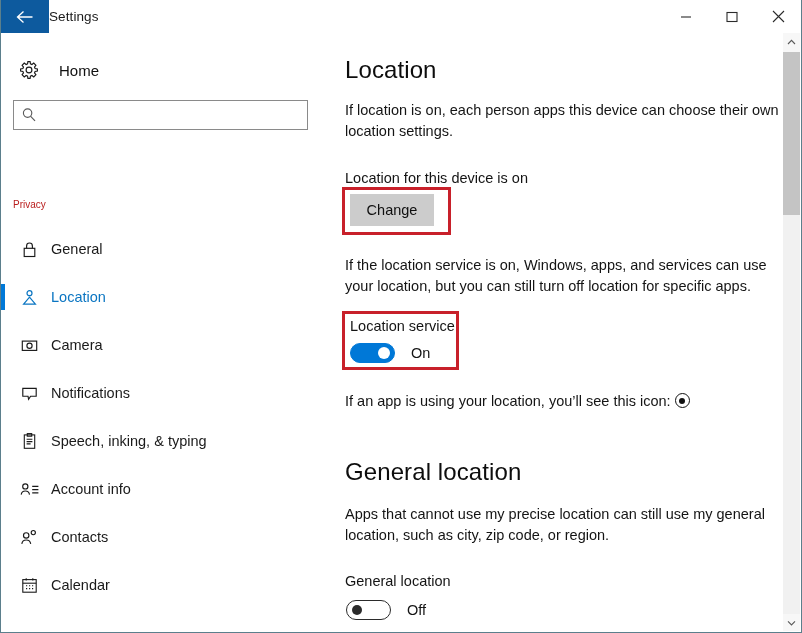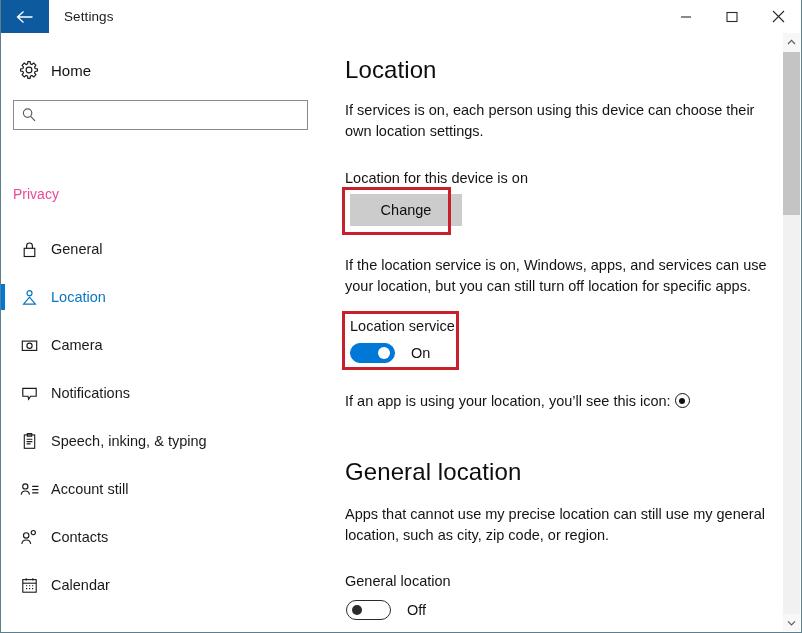--- a/index.html
+++ b/index.html
@@ -45,21 +45,20 @@
     justify-content: center;
     cursor: default;
     flex: 0 0 auto;
   }
   #back-btn svg { display: block; }
   #title-text {
     font-size: 13.5px;
     color: #1a1a1a;
     display: flex;
     align-items: center;
-    padding-left: 15px;
     letter-spacing: 0.1px;
     flex: 1 1 auto;
   }
   .wc-group {
     display: flex;
     align-items: stretch;
     flex: 0 0 auto;
   }
   .wc-btn {
     width: 46px;
@@ -93,21 +92,21 @@
   #home-row .ico {
     width: 44px;
     display: flex;
     align-items: center;
     justify-content: center;
     margin-left: 6px;
   }
   #home-label {
     font-size: 15px;
     color: #111111;
-    margin-left: 0px;
+    margin-left: 8px;
   }
 
   #search-wrap {
     position: absolute;
     top: 67px;
     left: 12px;
     width: 295px;
     height: 30px;
     box-sizing: border-box;
     border: 1px solid #8a8a8a;
@@ -130,24 +129,24 @@
   #search-icon {
     width: 30px;
     display: flex;
     align-items: center;
     justify-content: center;
     flex: 0 0 auto;
   }
 
   #category-label {
     position: absolute;
-    top: 153px;
+    top: 166px;
     left: 12px;
-    font-size: 14px;
-    color: #ec4899;
+    font-size: 10px;
+    color: #b91c1c;
   }
 
   #nav-list {
     position: absolute;
     top: 192px;
     left: 0;
     width: 320px;
   }
   .nav-item {
     position: relative;
@@ -216,21 +215,21 @@
     color: #141414;
   }
 
   #change-btn {
     font-family: "Liberation Sans", sans-serif;
     font-size: 14.5px;
     color: #0f0f0f;
     background: #cccccc;
     border: 1px solid #cccccc;
     padding: 0;
-    width: 112px;
+    width: 84px;
     height: 32px;
     cursor: default;
     line-height: 30px;
     text-align: center;
   }
 
   .redbox {
     position: absolute;
     border: 3px solid #c8202a;
     box-sizing: border-box;
@@ -469,21 +468,21 @@
         <span class="accent"></span>
         <span class="ico">
           <svg width="21" height="19" viewBox="0 0 21 19">
             <g fill="none" stroke="#1a1a1a" stroke-width="1.15">
               <circle cx="6.3" cy="6.4" r="2.6"></circle>
               <path d="M2.2 14.6 a4.2 4.2 0 0 1 8.3 0"></path>
               <path d="M13.2 6.3 H19.4 M13.2 9.6 H19.4 M13.2 12.9 H19.4"></path>
             </g>
           </svg>
         </span>
-        <span class="lbl">Account still</span>
+        <span class="lbl">Account info</span>
       </div>
 
       <div class="nav-item">
         <span class="accent"></span>
         <span class="ico">
           <svg width="21" height="19" viewBox="0 0 21 19">
             <g fill="none" stroke="#1a1a1a" stroke-width="1.15">
               <circle cx="7.2" cy="7.4" r="2.7"></circle>
               <path d="M2.8 15.8 a4.5 4.5 0 0 1 8.9 0"></path>
               <circle cx="14.3" cy="4.6" r="2.1"></circle>
@@ -509,21 +508,21 @@
       </div>
 
     </div>
   </div>
 
   <div id="content">
     <div id="content-inner">
 
       <h1 class="section-title" style="position:absolute; top:23px; left:24px;">Location</h1>
 
-      <p class="body-text" style="position:absolute; top:67px; left:24px;">If services is on, each person using this device can choose their own location settings.</p>
+      <p class="body-text" style="position:absolute; top:67px; left:24px;">If location is on, each person apps this device can choose their own location settings.</p>
 
       <div class="inline-label" style="position:absolute; top:137px; left:24px;">Location for this device is on</div>
 
       <button id="change-btn" style="position:absolute; top:161px; left:29px;">Change</button>
       <div class="redbox" style="top:154px; left:21px; width:109px; height:48px;"></div>
 
       <p class="body-text" style="position:absolute; top:222px; left:24px;">If the location service is on, Windows, apps, and services can use your location, but you can still turn off location for specific apps.</p>
 
       <div class="inline-label" style="position:absolute; top:285px; left:29px;">Location service</div>
 

